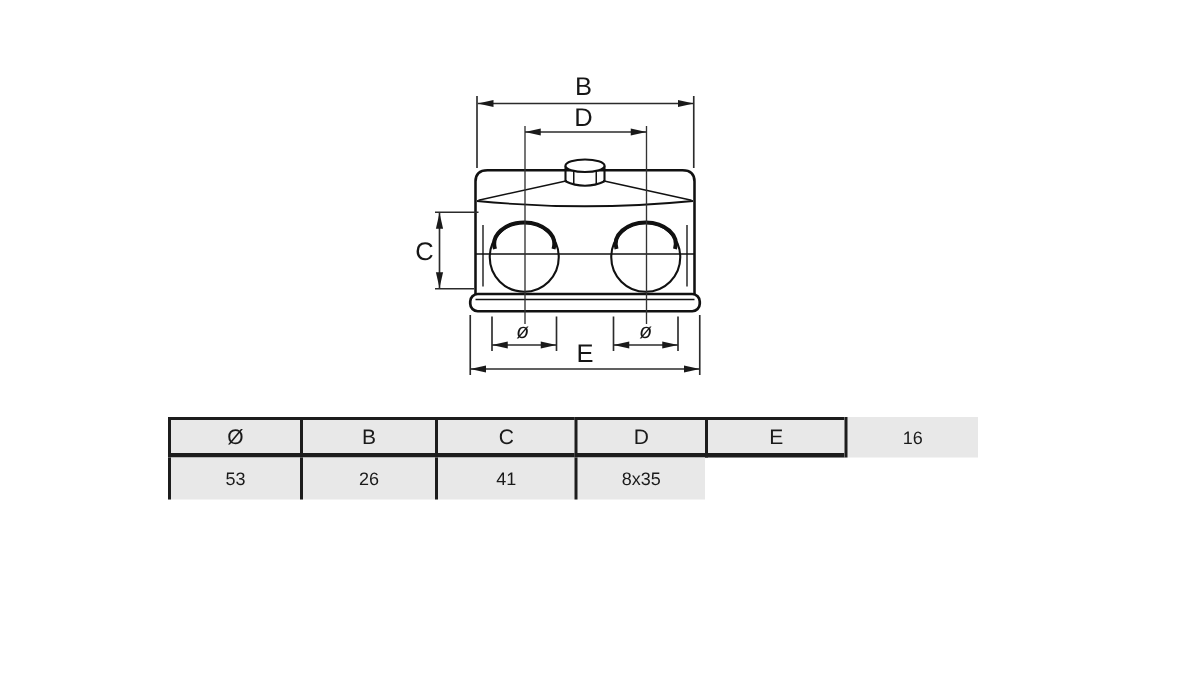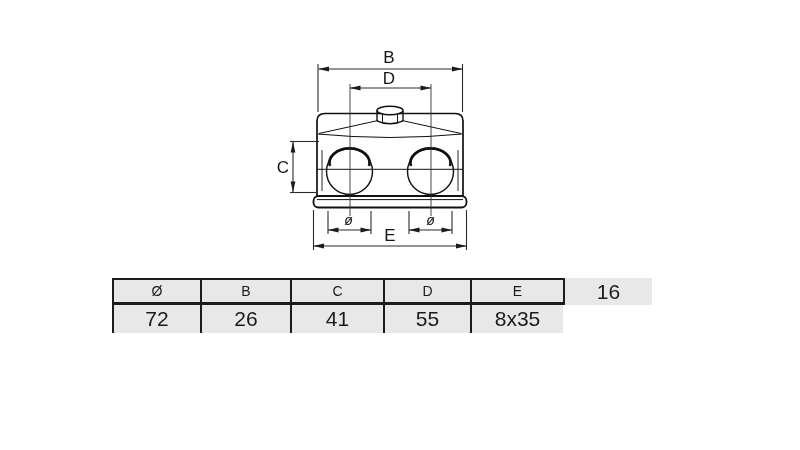--- a/index.html
+++ b/index.html
@@ -25,21 +25,21 @@
     display:flex;align-items:center;justify-content:center;
     box-sizing:border-box;
     border-left:2px solid #1c1c1c;
   }
   #dims-table .hdr{
     font-size:14px;
     border-top:2px solid #1c1c1c;
     border-bottom:3px solid #1c1c1c;
   }
   #dims-table .hdr.no-top{border-top:none;}
-  #dims-table .val{font-size:21px;}
+  #dims-table .val{font-size:12px;}
 </style>
 </head>
 <body>
 
 <div id="stage">
 
   <svg id="drawing" width="800" height="450" viewBox="0 0 800 450">
 
     <g>
       <path d="M 317,196 L 317,121 Q 317,113.5 325,113.5 L 455,113.5 Q 463,113.5 463,121 L 463,196" fill="#ffffff" stroke="#111111" stroke-width="1.7"></path>
@@ -134,20 +134,19 @@
   </svg>
 
   <div id="dims-table">
     <div class="cell hdr">Ø</div>
     <div class="cell hdr">B</div>
     <div class="cell hdr">C</div>
     <div class="cell hdr">D</div>
     <div class="cell hdr">E</div>
 
     <div class="cell val">16</div>
-    <div class="cell val">72</div>
+    <div class="cell val">53</div>
     <div class="cell val">26</div>
     <div class="cell val">41</div>
-    <div class="cell val">55</div>
     <div class="cell val">8x35</div>
   </div>
 
 </div>
 
 </body></html>

